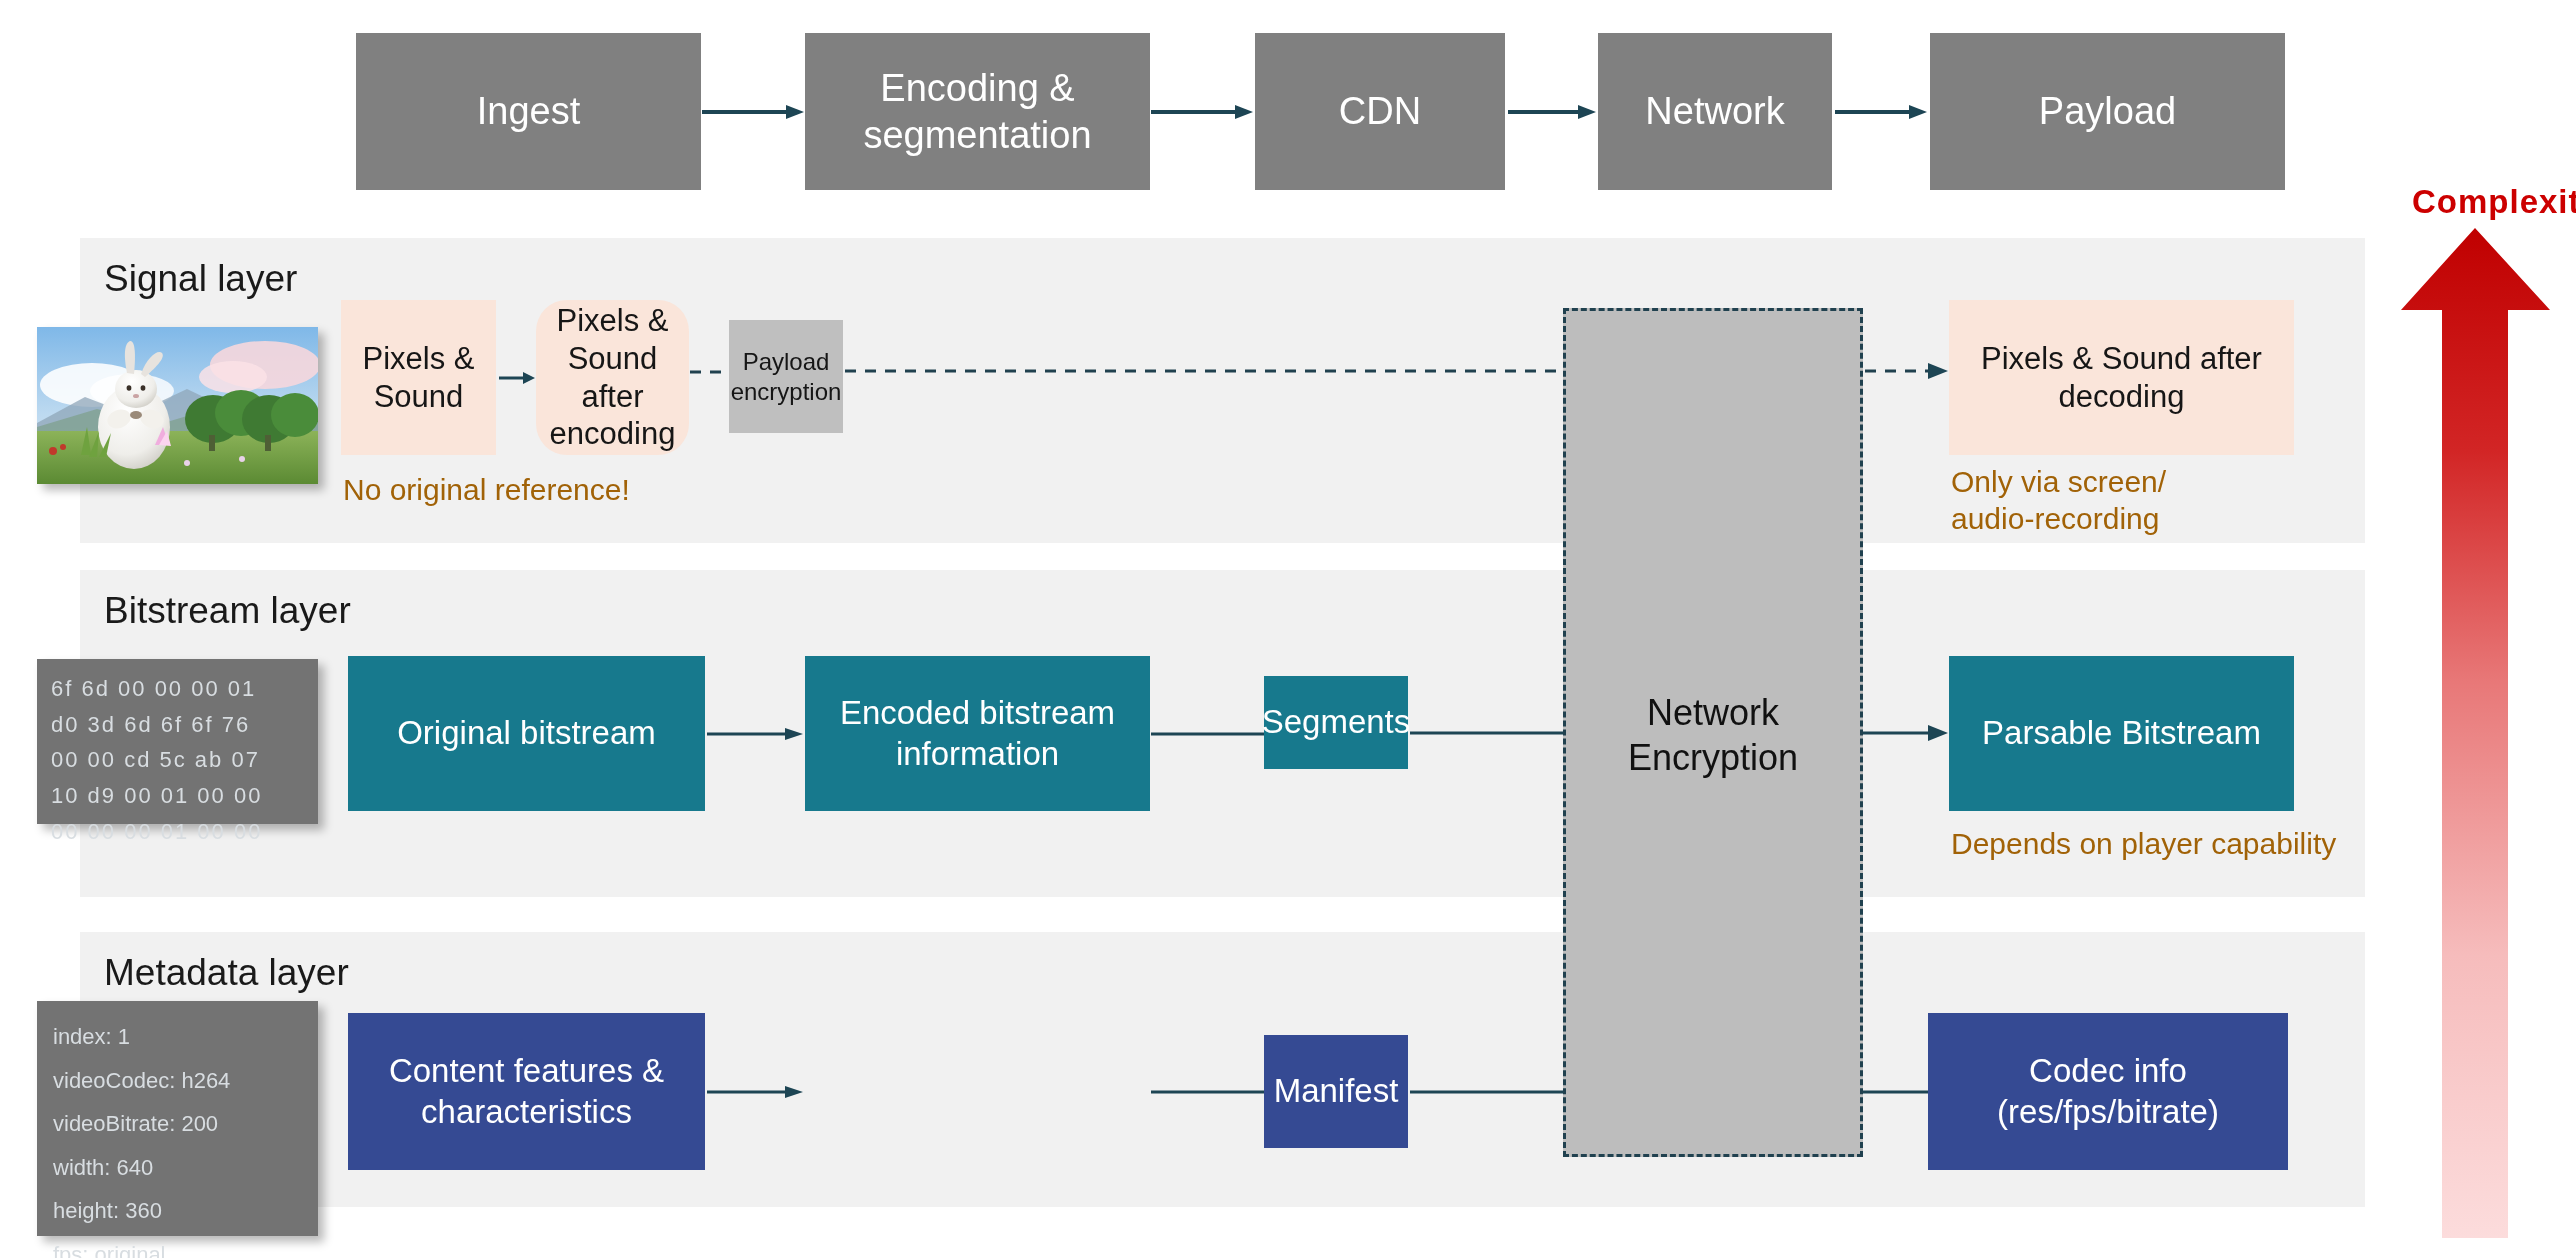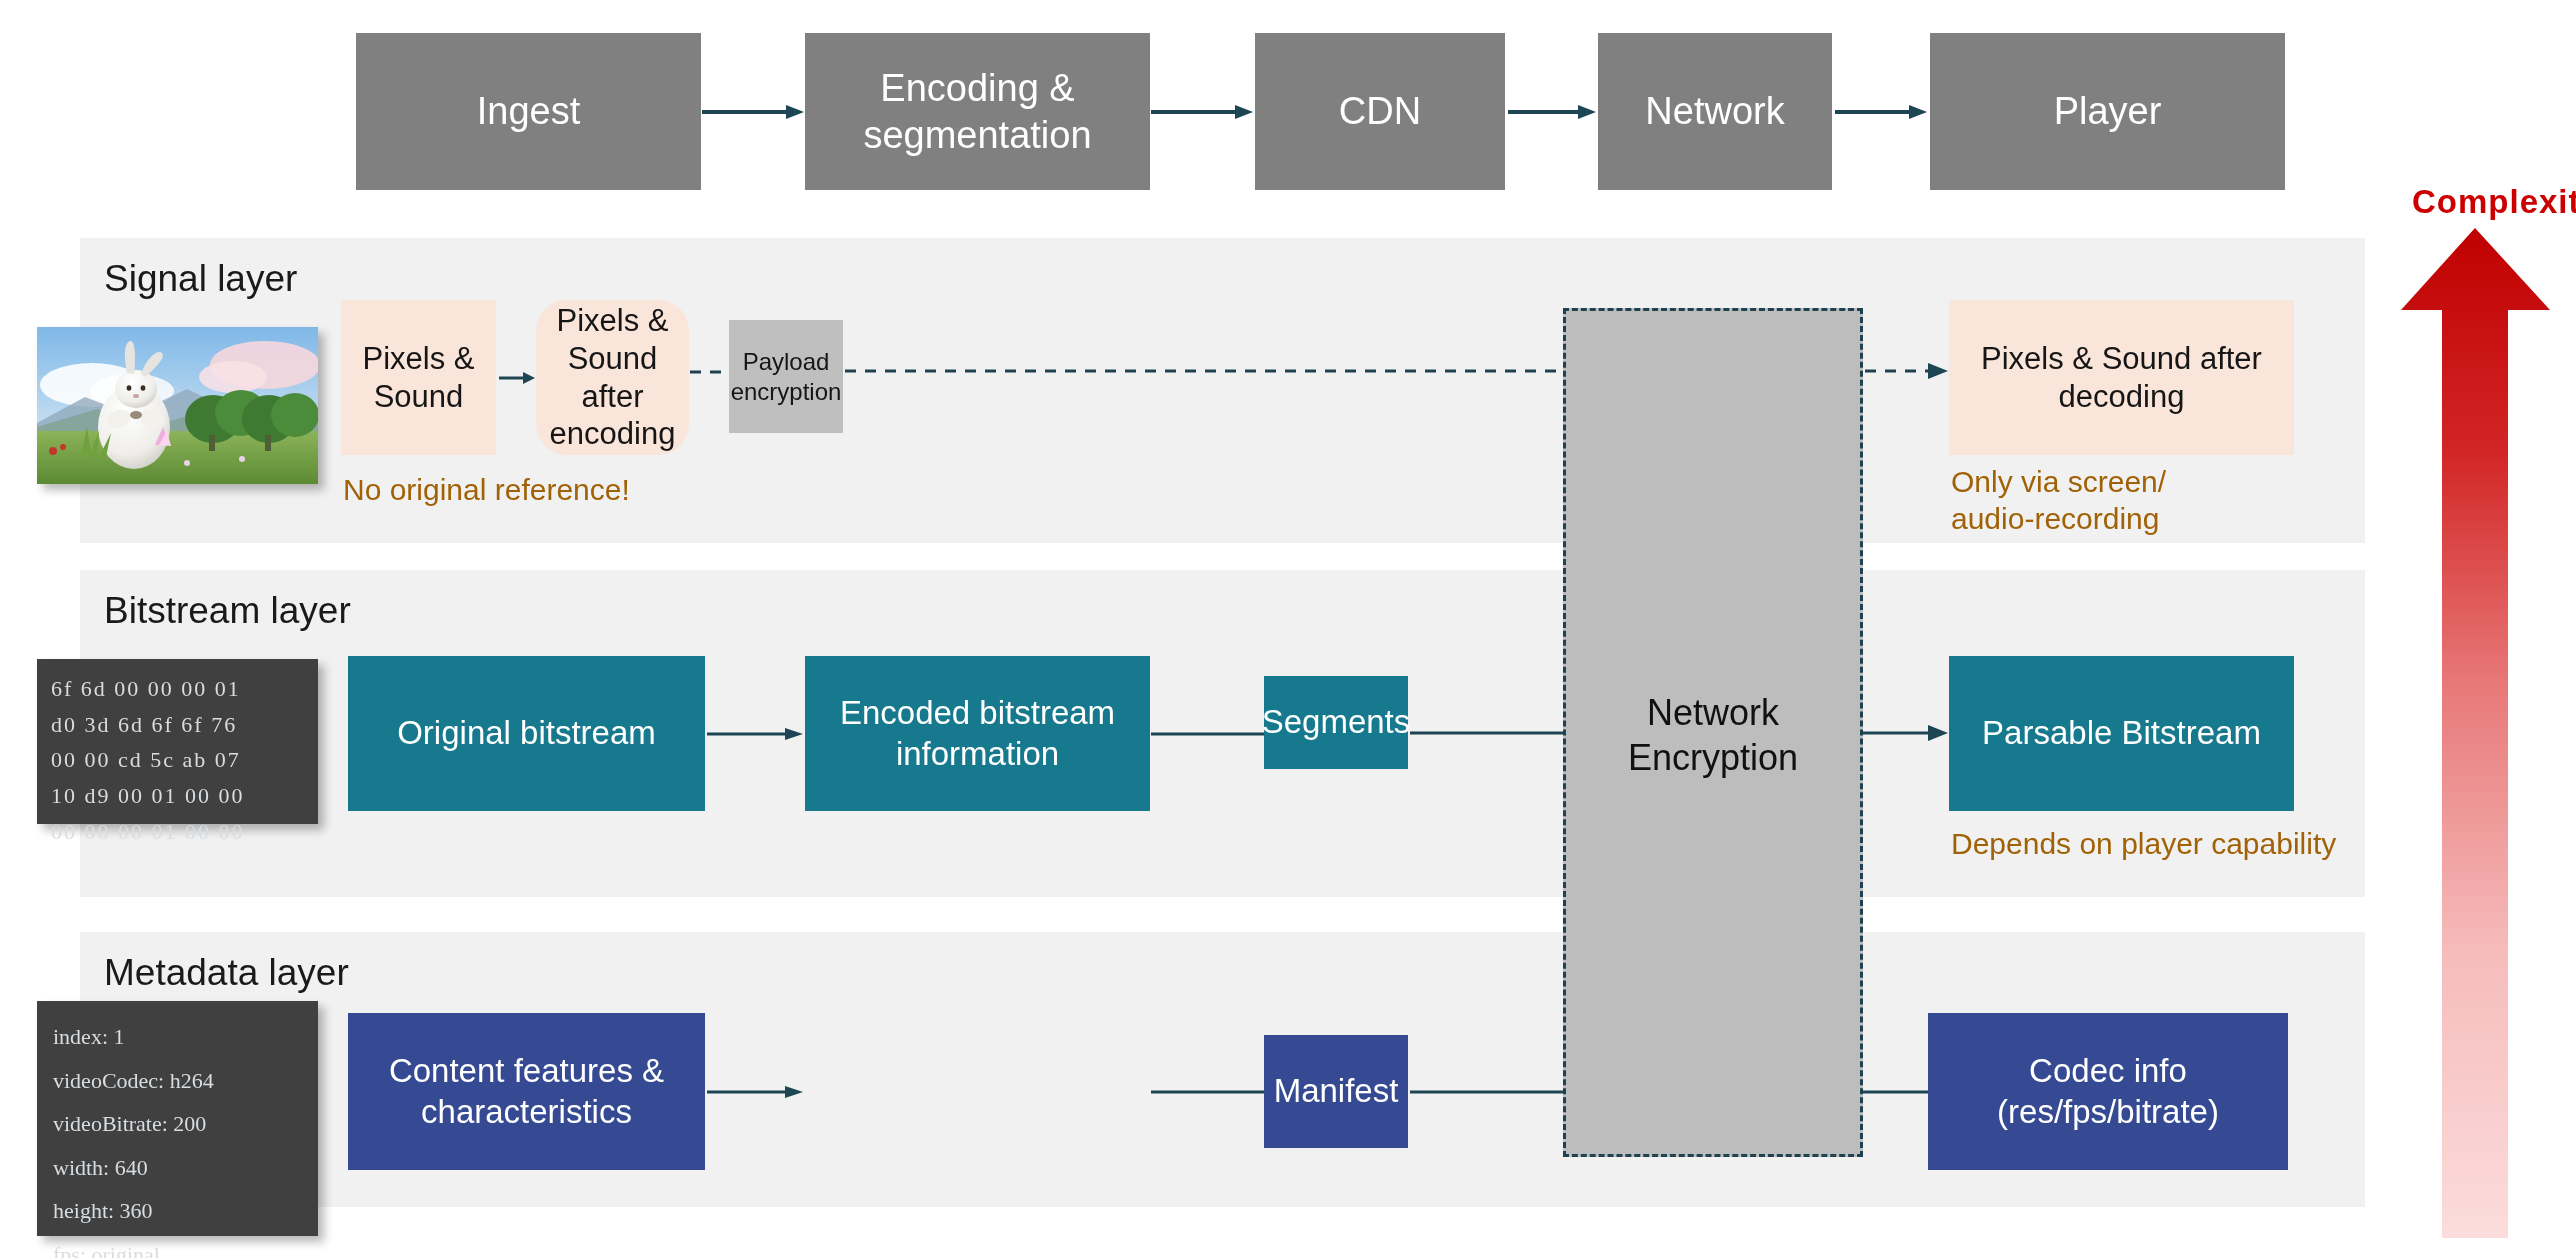--- a/index.html
+++ b/index.html
@@ -92,23 +92,23 @@
     line-height:1.25;
     white-space:pre-line;
   }
 
   
   .conn{position:absolute;}
   .conn svg{display:block;overflow:visible;}
 
   
   .code-panel{
-    background:#404040;
+    background:#737373;
     color:#d8dde1;
-    font-family:Liberation Serif, serif;
+    font-family:Liberation Sans, sans-serif;
     box-sizing:border-box;
     box-shadow:6px 6px 9px rgba(0,0,0,0.28);
     white-space:pre;
   }
   .hex-panel{
     font-size:22px;
     line-height:1.62;
     letter-spacing:2px;
     padding:12px 14px;
   }
@@ -174,21 +174,21 @@
     <span>Network</span>
   </div>
   <div class="abs conn" style="left:1835px;top:104px;width:92px;height:16px;">
     <svg width="92" height="16" viewBox="0 0 92 16">
       <line x1="0" y1="8" x2="74" y2="8" stroke="#1d4554" stroke-width="4"></line>
       <polygon points="74,1 92,8 74,15" fill="#1d4554"></polygon>
     </svg>
   </div>
 
   <div class="abs pbox pipe-box" style="left:1930px;top:33px;width:355px;height:157px;">
-    <span>Player</span>
+    <span>Payload</span>
   </div>
 
   <div class="abs layer-band" style="left:80px;top:238px;width:2285px;height:305px;"></div>
   <div class="abs layer-band" style="left:80px;top:570px;width:2285px;height:327px;"></div>
   <div class="abs layer-band" style="left:80px;top:932px;width:2285px;height:275px;"></div>
 
   <div class="layer-title" style="left:104px;top:258px;">Signal layer</div>
   <div class="layer-title" style="left:104px;top:590px;">Bitstream layer</div>
   <div class="layer-title" style="left:104px;top:952px;">Metadata layer</div>
 

